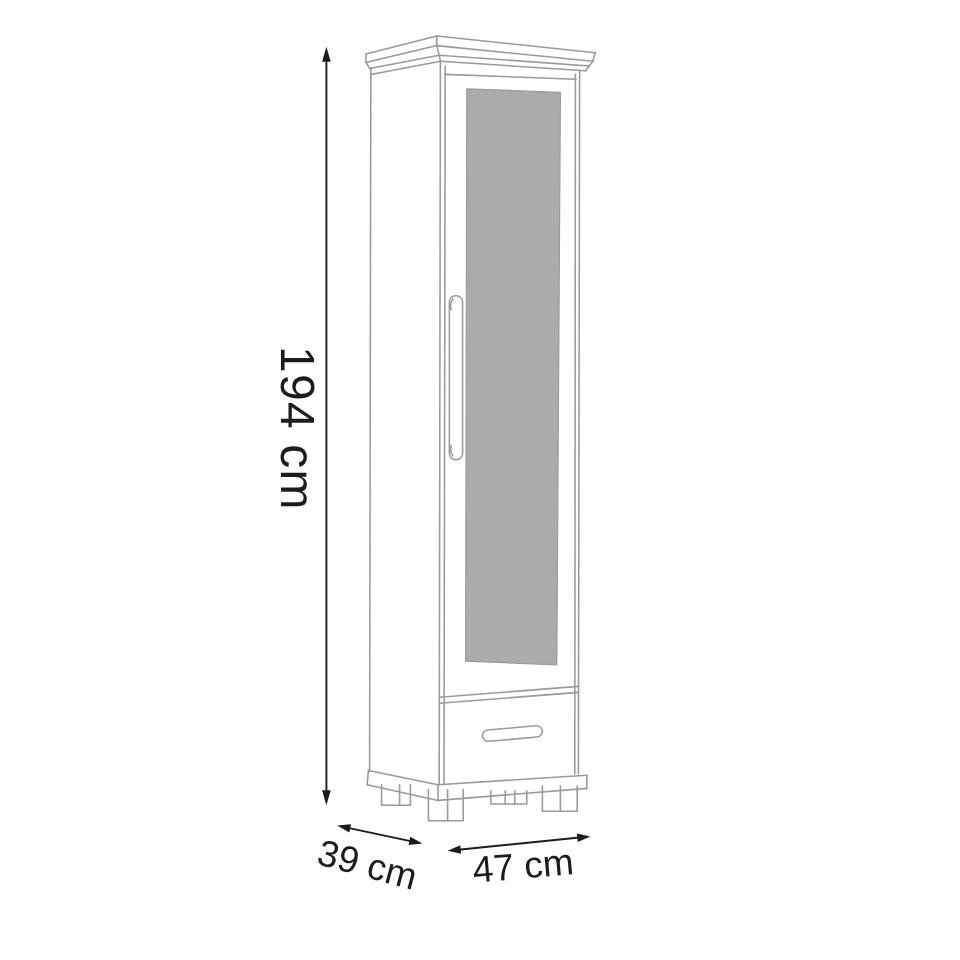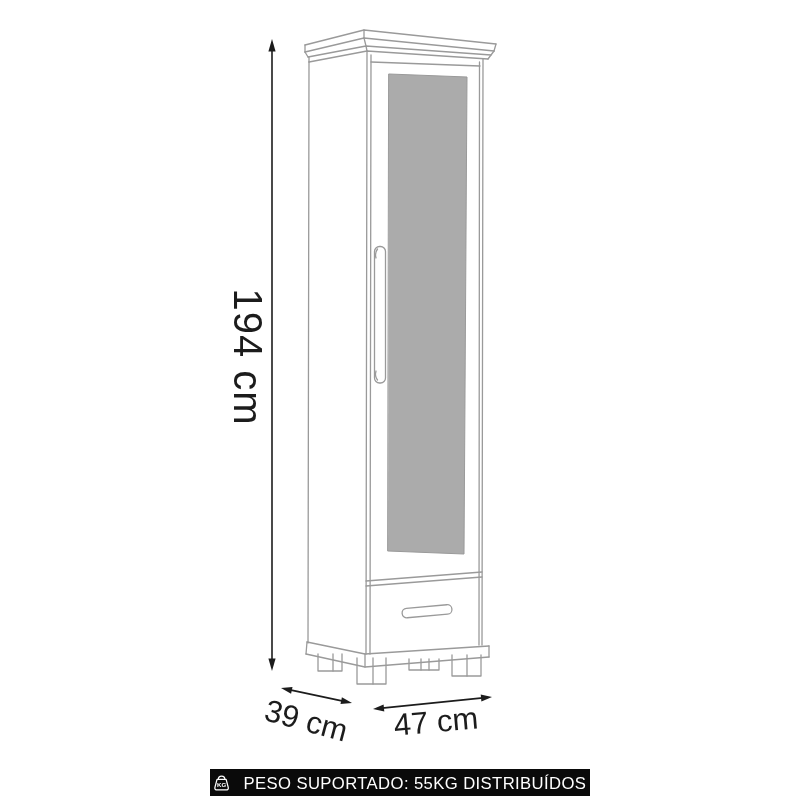--- a/index.html
+++ b/index.html
@@ -149,22 +149,14 @@
       </g>
     </g>
   </svg>
 
   <div class="dim-label dim-height">194 cm</div>
 
   <div class="dim-label dim-depth">39 cm</div>
 
   <div class="dim-label dim-width">47 cm</div>
 
-  <div class="banner">
-    <svg width="24" height="24" viewBox="0 0 24 24" fill="none" stroke="#ffffff" stroke-width="1.3" stroke-linecap="round" stroke-linejoin="round">
-      <path d="M8.6,8.2 a3.4,3.4 0 0 1 6.8,0"></path>
-      <path d="M7.3,8.2 L16.7,8.2 L18.9,16.6 Q19.4,19.2 16.6,19.2 L7.4,19.2 Q4.6,19.2 5.1,16.6 Z"></path>
-      <text x="12" y="16.4" text-anchor="middle" font-size="6.4" fill="#ffffff" stroke="none" font-family="Liberation Sans, sans-serif" font-weight="bold">KG</text>
-    </svg>
-    <span class="banner-text">PESO SUPORTADO: 55KG DISTRIBUÍDOS</span>
-  </div>
 
 </div>
 
 </body></html>

